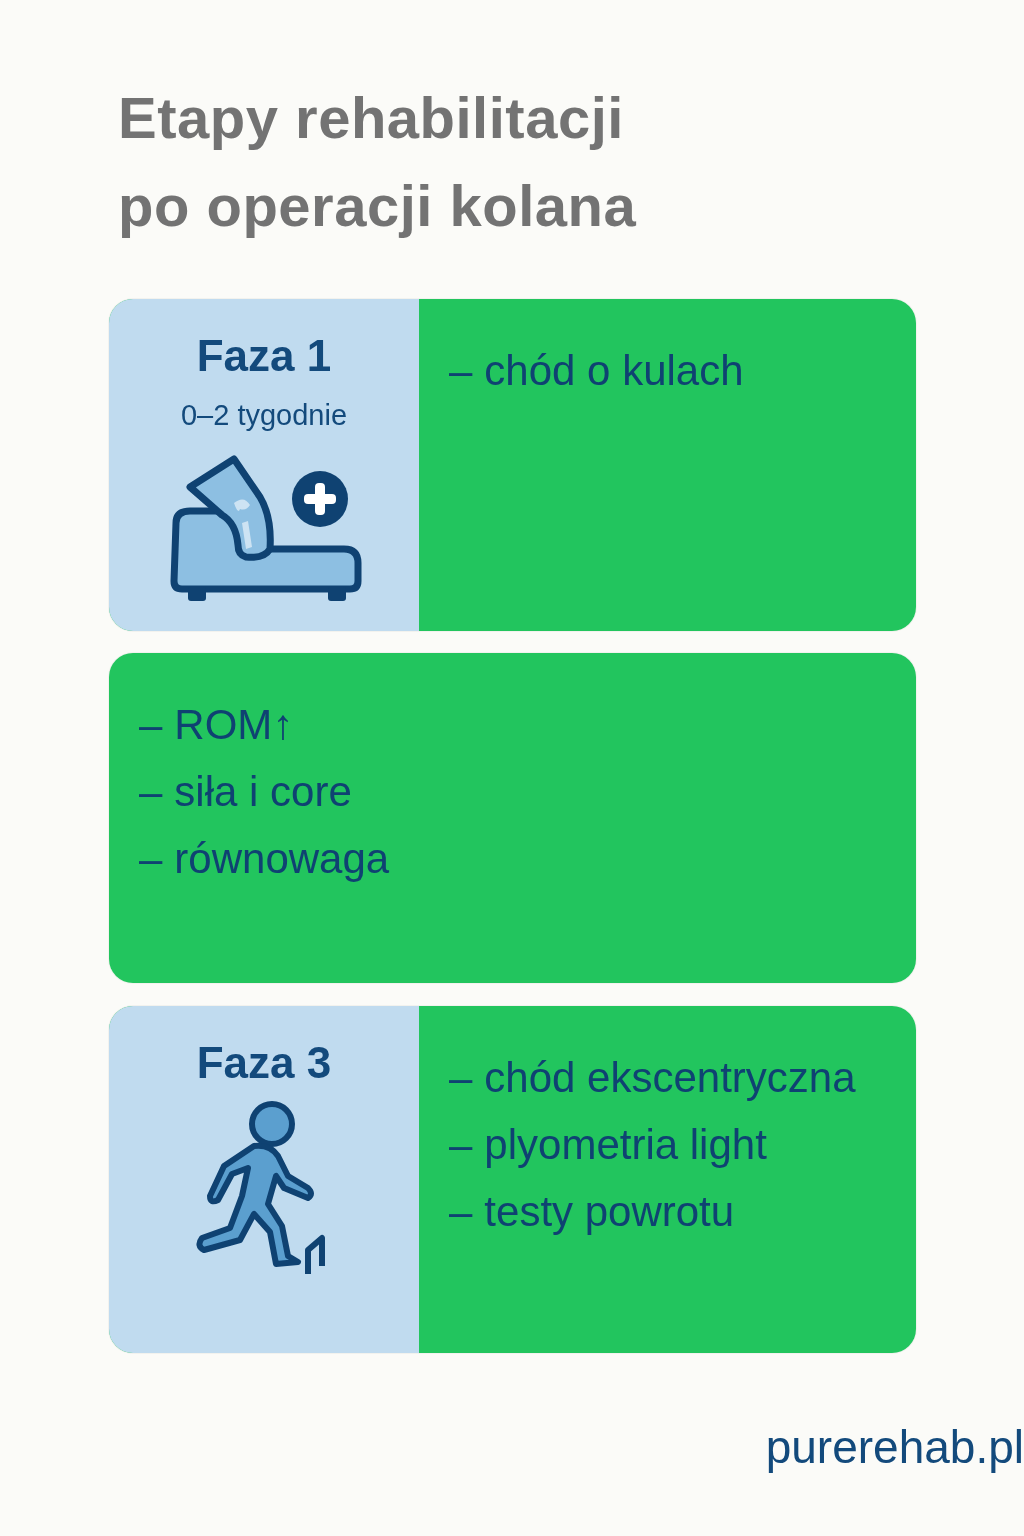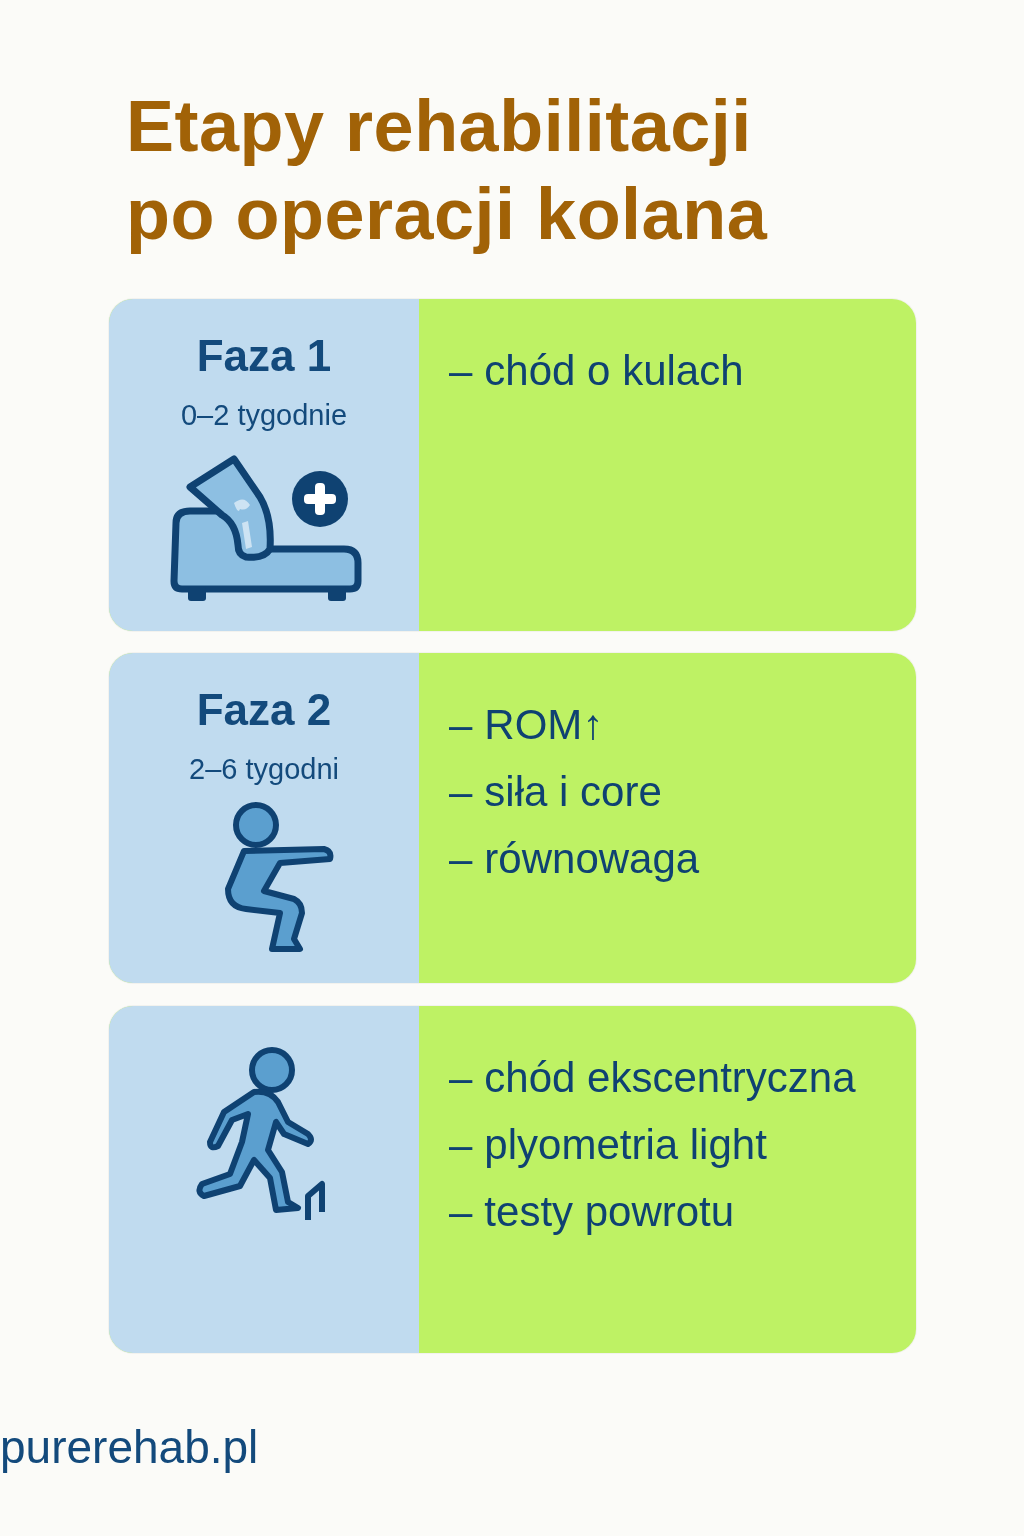--- a/index.html
+++ b/index.html
@@ -6,29 +6,29 @@
     body {
       width: 1024px; height: 1536px;
       background: #fbfbf8;
       font-family: "Liberation Sans", "DejaVu Sans", sans-serif;
       color: #0f4272;
       position: relative;
       overflow: hidden;
     }
     .title {
       position: absolute; left: 110px; top: 66px;
-      margin: 16px;
-      font-size: 72px; font-weight: bold; line-height: 88px;
-      color: #a16207;
+      margin: 8px;
+      font-size: 58px; font-weight: bold; line-height: 88px;
+      color: #737373;
       letter-spacing: 0.5px;
     }
     .title span { display: block; }
     .card {
       position: absolute; left: 109px; width: 807px;
-      background: #bef264;
+      background: #22c55e;
       border-radius: 24px;
       overflow: hidden;
       display: flex;
       box-shadow: 0 0 0 1px #f2f2ee;
     }
     .card .left {
       width: 310px; height: 100%;
       background: #c0dbef;
       display: flex; flex-direction: column; align-items: center;
       box-sizing: border-box; padding-top: 30px;
@@ -44,21 +44,21 @@
       flex: 1; box-sizing: border-box; padding-left: 30px; padding-top: 38px;
     }
     .card .right ul { list-style: none; margin: 0; padding: 0; }
     .card .right li {
       font-size: 42px; line-height: 67px; color: #0f4272;
       white-space: nowrap;
     }
     .card .right li .dash { margin-right: 12px; }
     .footer {
       position: absolute; left: 0; width: 1024px; top: 1420px;
-      text-align: left; font-size: 46px; color: #134a7c;
+      text-align: right; font-size: 46px; color: #134a7c;
     }
   </style>
 </head>
 <body>
 
 <h1 class="title">
   <span>Etapy rehabilitacji</span>
   <span>po operacji kolana</span>
 </h1>
 
@@ -84,43 +84,32 @@
     </div>
   </div>
   <div class="right">
     <ul>
       <li><span class="dash">–</span><span>chód o kulach</span></li>
     </ul>
   </div>
 </div>
 
 <div class="card" style="top:653px;height:330px;">
-  <div class="left">
-    <div class="phase-name">Faza 2</div>
-    <div class="phase-range">2–6 tygodni</div>
-    <div class="icon" style="margin-top:10px;">
-      <svg width="160" height="160" viewBox="0 0 160 160">
-        <g fill="#5b9fcf" stroke="#0f4272" stroke-width="6" stroke-linejoin="round" stroke-linecap="round">
-          <circle cx="72" cy="26" r="20"></circle>
-          <path d="M60 52 L140 50 Q148 52 146 60 L96 64 L80 92 L110 100 Q118 104 118 114 L110 140 L116 150 L88 150 L96 114 L62 110 Q44 108 44 90 Z"></path>
-        </g>
-      </svg>
-    </div>
-  </div>
   <div class="right">
     <ul>
       <li><span class="dash">–</span><span>ROM↑</span></li>
       <li><span class="dash">–</span><span>siła i core</span></li>
       <li><span class="dash">–</span><span>równowaga</span></li>
     </ul>
   </div>
 </div>
 
 <div class="card" style="top:1006px;height:347px;">
   <div class="left">
+    <div class="phase-name">Faza 3</div>
     <div class="icon" style="margin-top:10px;">
       <svg width="160" height="180" viewBox="0 0 160 180">
         <g fill="#5b9fcf" stroke="#0f4272" stroke-width="6" stroke-linejoin="round" stroke-linecap="round">
           <circle cx="88" cy="24" r="20"></circle>
           <path d="M70 46 Q86 44 94 56 L104 76 L124 88 Q130 94 124 98 L100 88 L92 76 L84 104 L98 126 L104 156 L114 162 L92 164 L86 132 L70 114 L56 140 L20 150 Q12 146 18 138 L46 128 L58 96 L64 68 L48 74 L34 100 Q26 104 26 96 L40 66 Z"></path>
         </g>
         <path d="M124 174 L124 150 L138 138 L138 166" fill="none" stroke="#0f4272" stroke-width="6" stroke-linejoin="round"></path>
       </svg>
     </div>
   </div>

